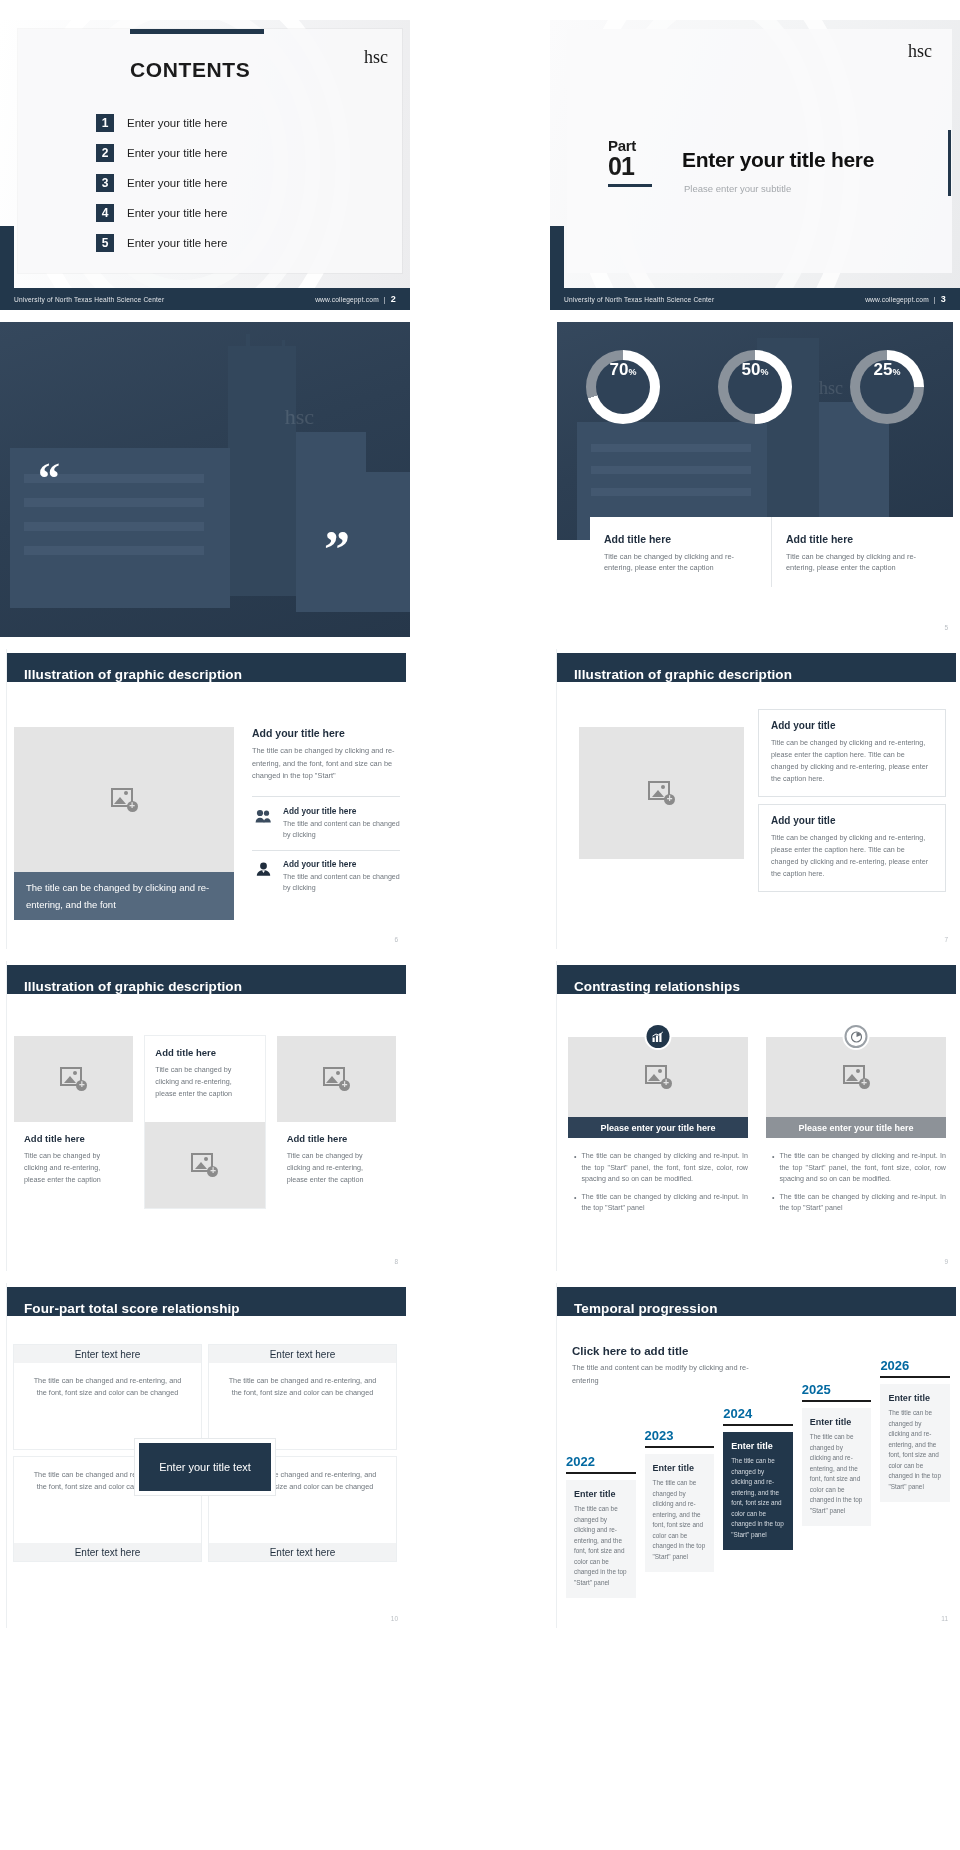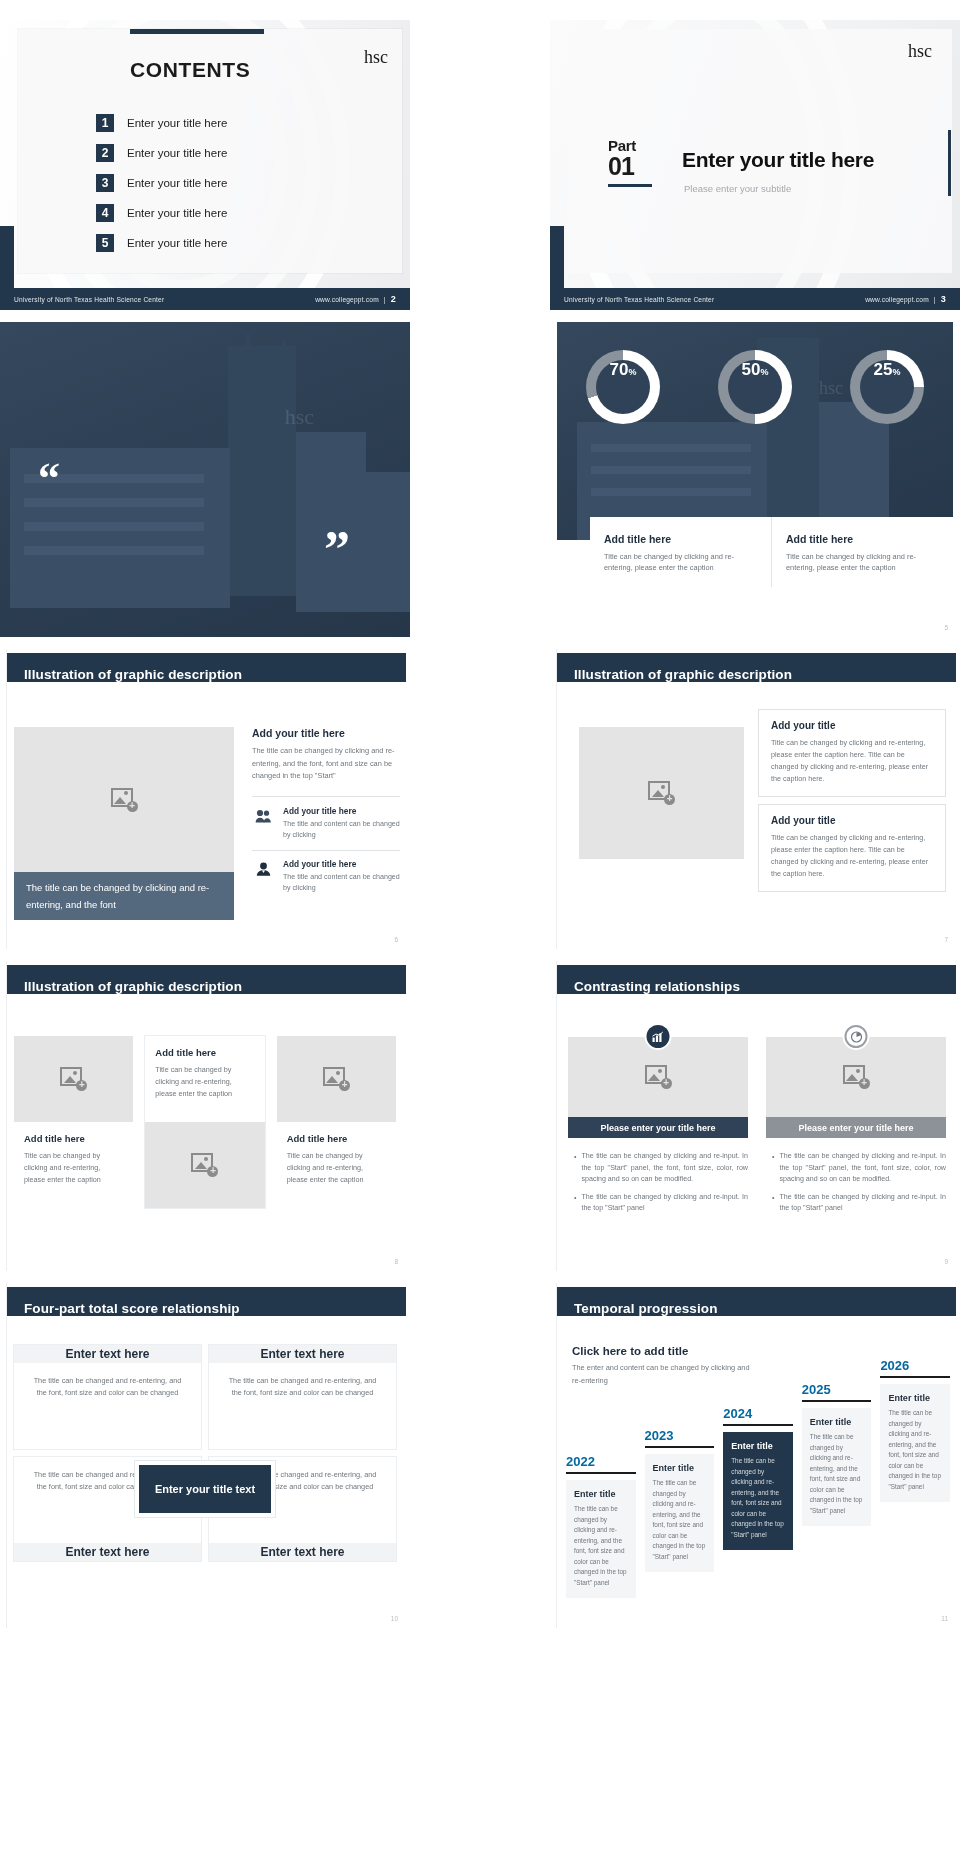--- a/index.html
+++ b/index.html
@@ -151,23 +151,23 @@
   .s9 .bullets{position:absolute;left:18px;right:14px;top:190px;display:flex;gap:18px;}
   .s9 .bl{flex:1;margin-left:6px;}
   .s9 .li{display:flex;gap:5px;margin-bottom:6px;}
   .s9 .li .dot{font-size:7px;color:#70777e;line-height:11.5px;}
   .s9 .li p{font-size:7.1px;line-height:11.5px;color:#70777e;text-align:justify;}
 
   
   .s10{grid-column:1;grid-row:10;width:410px;height:345px;}
   .s10 .quad{position:absolute;left:14px;right:14px;top:62px;display:grid;grid-template-columns:1fr 1fr;grid-template-rows:1fr 1fr;gap:8px;}
   .s10 .q{background:#fff;box-shadow:0 0 0 1px #eceff1;display:flex;flex-direction:column;height:104px;}
-  .s10 .qh{height:18px;background:#f2f3f4;display:flex;align-items:center;justify-content:center;font-size:12px;font-weight:bold;color:#1f2d3d;}
+  .s10 .qh{height:18px;background:#f2f3f4;display:flex;align-items:center;justify-content:center;font-size:10px;font-weight:normal;color:#1f2d3d;}
   .s10 .qb{flex:1;padding:12px 14px 0;font-size:7.3px;line-height:12px;color:#70777e;text-align:center;}
-  .s10 .center{position:absolute;left:50%;top:206px;transform:translate(-50%,-50%);width:140px;height:56px;background:#22374b;border:4px solid #fff;display:flex;align-items:center;justify-content:center;color:#fff;font-size:11px;font-weight:bold;box-shadow:0 0 0 1px #e6e9eb;}
+  .s10 .center{position:absolute;left:50%;top:184px;transform:translate(-50%,-50%);width:140px;height:56px;background:#22374b;border:4px solid #fff;display:flex;align-items:center;justify-content:center;color:#fff;font-size:11px;font-weight:normal;box-shadow:0 0 0 1px #e6e9eb;}
 
   
   .s11{grid-column:3;grid-row:10;width:410px;height:345px;}
   .s11 .lead{position:absolute;left:22px;top:62px;width:180px;}
   .s11 .lead h3{font-size:11.5px;font-weight:bold;color:#1f2d3d;margin-bottom:5px;}
   .s11 .lead p{font-size:7.4px;line-height:12.5px;color:#70777e;}
   .s11 .steps{position:absolute;left:16px;right:10px;bottom:30px;display:flex;align-items:flex-end;gap:9px;}
   .s11 .step{flex:1;}
   .s11 .yr{font-size:13px;font-weight:bold;color:#0369a1;margin-bottom:3px;}
   .s11 .rule{height:2px;background:#1b1b1b;margin-bottom:6px;}
@@ -546,21 +546,21 @@
     <div class="pgnum">10</div>
   </div>
 
   <div class="slide cs s11">
     <div class="leftedge"></div>
     <div class="hdr">
         <h2>Temporal progression</h2>
       </div>
     <div class="lead">
       <h3>Click here to add title</h3>
-      <p>The enter and content can be changed by clicking and re-entering</p>
+      <p>The title and content can be modify by clicking and re-entering</p>
     </div>
     <div class="steps">
       <div class="step" style="margin-bottom:0px;">
         <div class="yr">2022</div>
         <div class="rule"></div>
         <div class="bx">
           <h4>Enter title</h4>
           <p>The title can be changed by clicking and re-entering, and the font, font size and color can be changed in the top "Start" panel</p>
         </div>
       </div>

